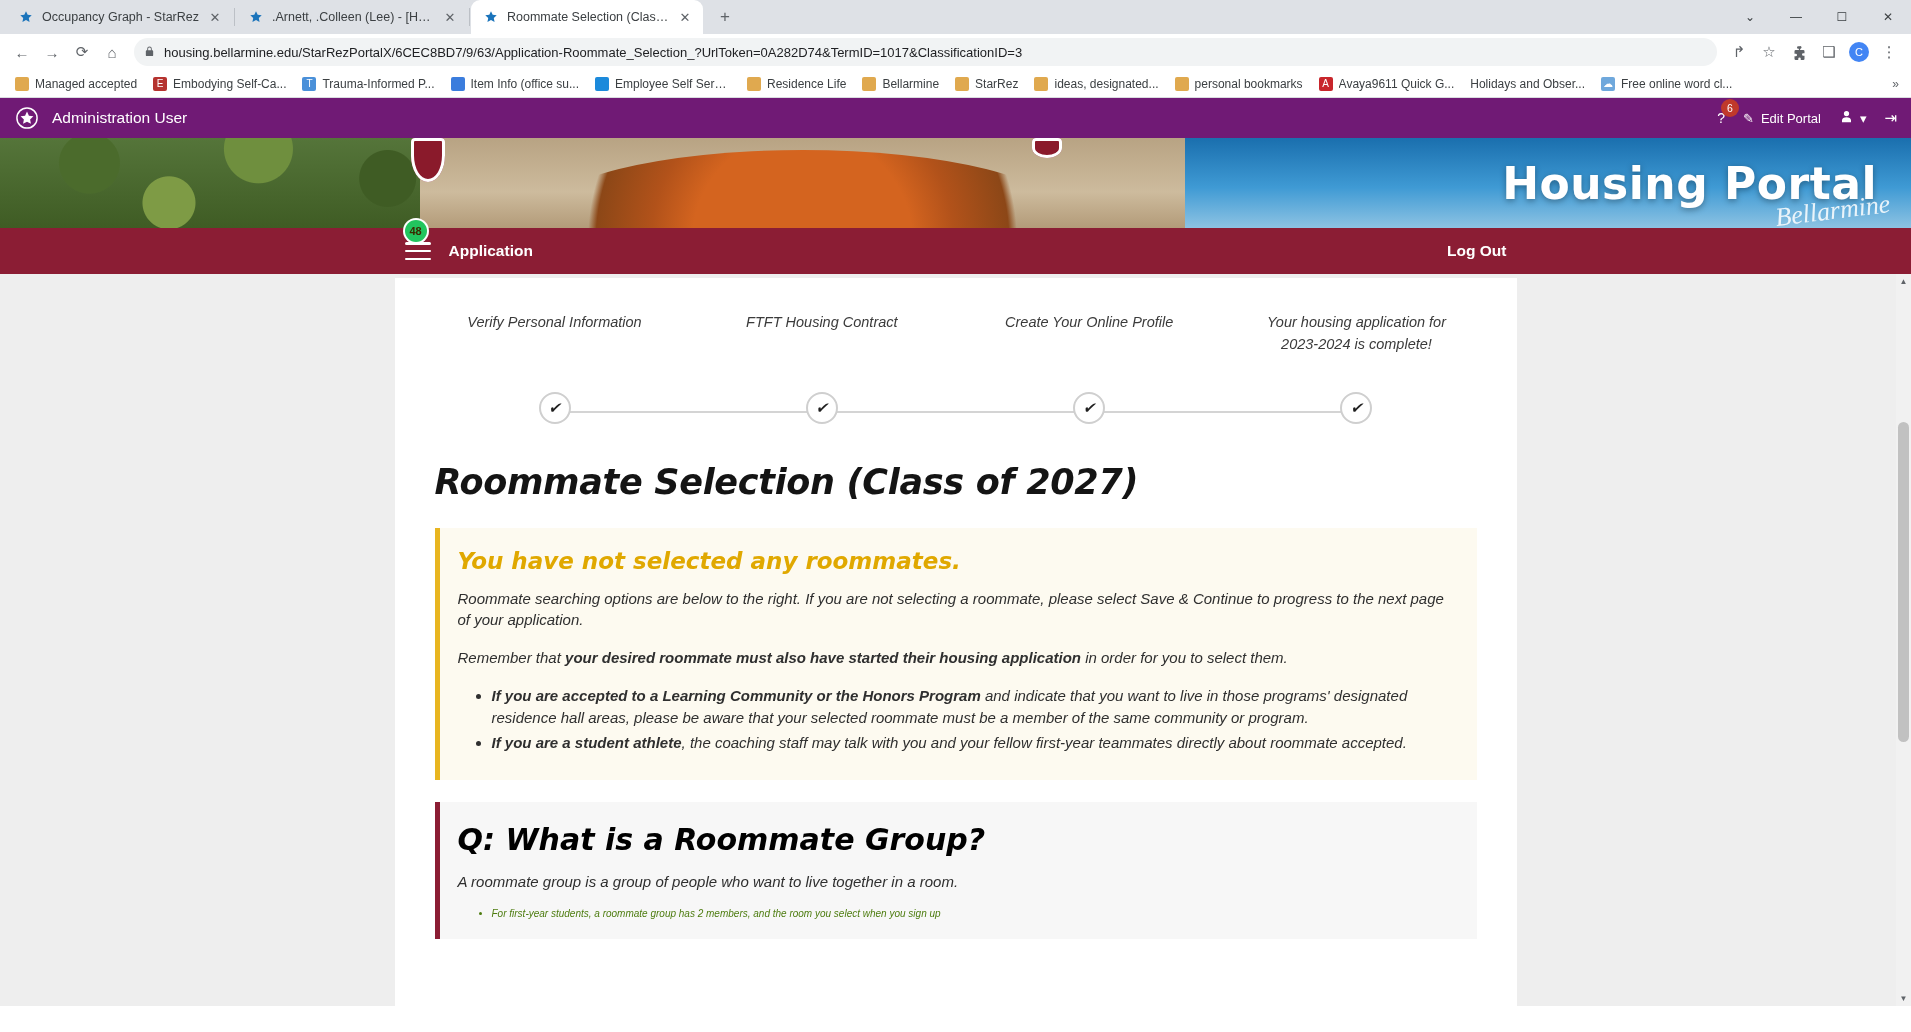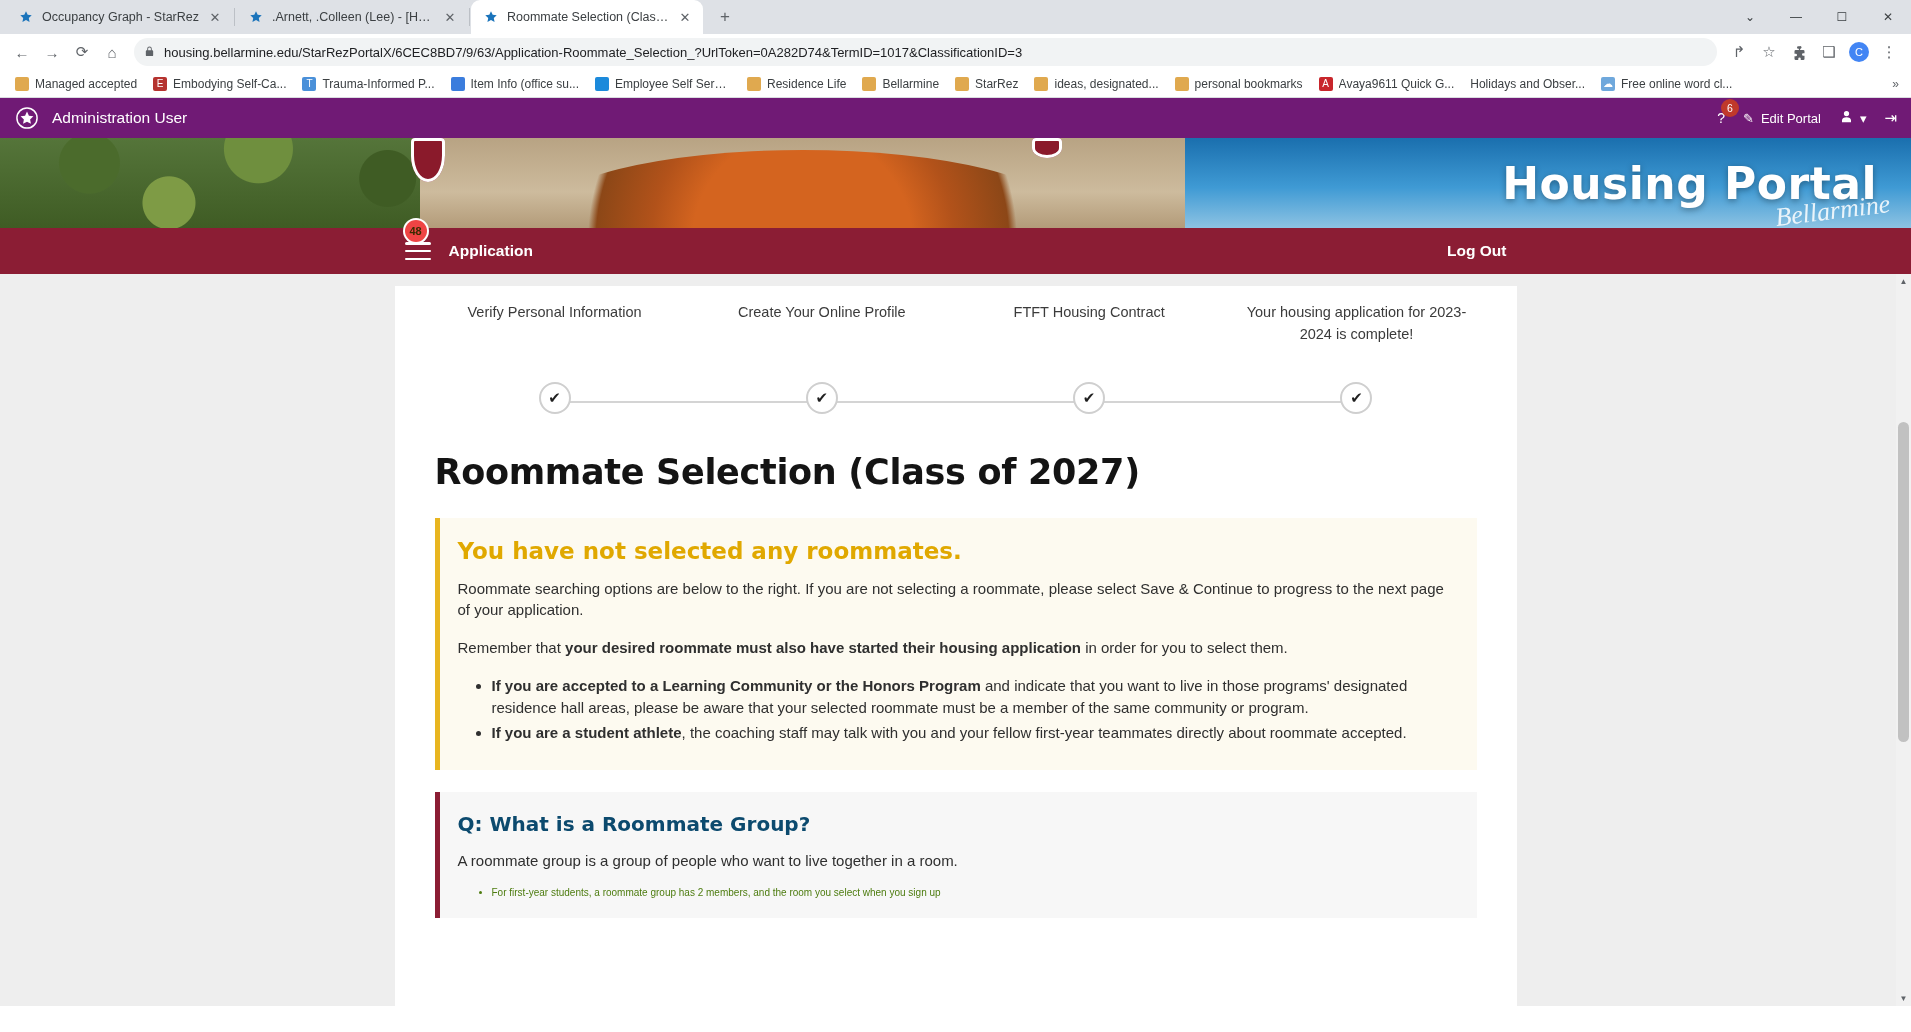--- a/index.html
+++ b/index.html
@@ -253,41 +253,42 @@
     width: 26px; height: 18px;
     display:flex; flex-direction:column; justify-content:space-between;
     margin-right: 18px;
   }
   .hamburger span { display:block; height:2.5px; background:#fff; border-radius:2px; }
   .nav-label { color:#fff; font-size:15.5px; font-weight:700; }
   .nav-logout { color:#fff; font-size:15.5px; font-weight:700; margin-left:auto; padding-right:10px;}
   .pill-48 {
     position:absolute;
     left: 10px; top: -22px;
-    background:#ef4444; color:#3b2b00;
+    background:#22c55e; color:#3b2b00;
     border-radius: 50%;
     width: 22px; height: 22px;
     font-size: 11px; font-weight: 700;
     display:flex; align-items:center; justify-content:center;
     box-shadow: 0 0 0 2px #fff;
   }
 
   
   .content-wrap {
     height: 732px;
     background: #eeeeee;
     overflow: hidden;
     position: relative;
   }
   .content {
     width: 1122px;
-    margin: 12px auto;
+    margin: 4px auto;
     background: #fff;
     min-height: 732px;
-    padding: 16px 40px 0 40px;
+    padding: 34px 40px 0 40px;
+    font-style: italic;
   }
 
   .steps {
     display: flex;
     justify-content: space-between;
     padding: 0 10px;
   }
   .step-label {
     width: 220px;
     text-align: center;
@@ -355,22 +356,22 @@
   }
   .alert b { font-weight: 700; }
 
   .qa {
     background: #f7f7f7;
     border-left: 5px solid #8b1d34;
     padding: 20px 22px 18px 18px;
   }
   .qa h2 {
     margin: 0 0 14px 0;
-    font-size: 20px;
-    color: #0c4a6e;
+    font-size: 30px;
+    color: #000000;
     font-weight: 700;
     font-family: "DejaVu Sans", sans-serif;
   }
   .qa p { margin: 0 0 14px 0; font-size: 15px; color: #2f2f2f; line-height: 1.45; }
   .qa ul { margin:0; padding-left: 34px; }
   .qa li { font-size: 10px; color: #4d7c0f; line-height:1.45; }
 
   
   .scrollbar {
     position:absolute; right:0; top:0; width: 15px; height: 100%;
@@ -573,22 +574,22 @@
       <div class="nav-label">Application</div>
       <div class="nav-logout">Log Out</div>
     </div>
   </div>
 
   <div class="content-wrap">
     <div class="content">
 
       <div class="steps">
         <div class="step-label">Verify Personal Information</div>
+        <div class="step-label">FTFT Housing Contract</div>
         <div class="step-label">Create Your Online Profile</div>
-        <div class="step-label">FTFT Housing Contract</div>
         <div class="step-label">Your housing application for 2023-2024 is complete!</div>
       </div>
 
       <div class="progress">
         <div class="progress-line"></div>
         <div class="dots">
           <div class="dotwrap">
               <div class="dot">✔</div>
             </div>
           <div class="dotwrap">

